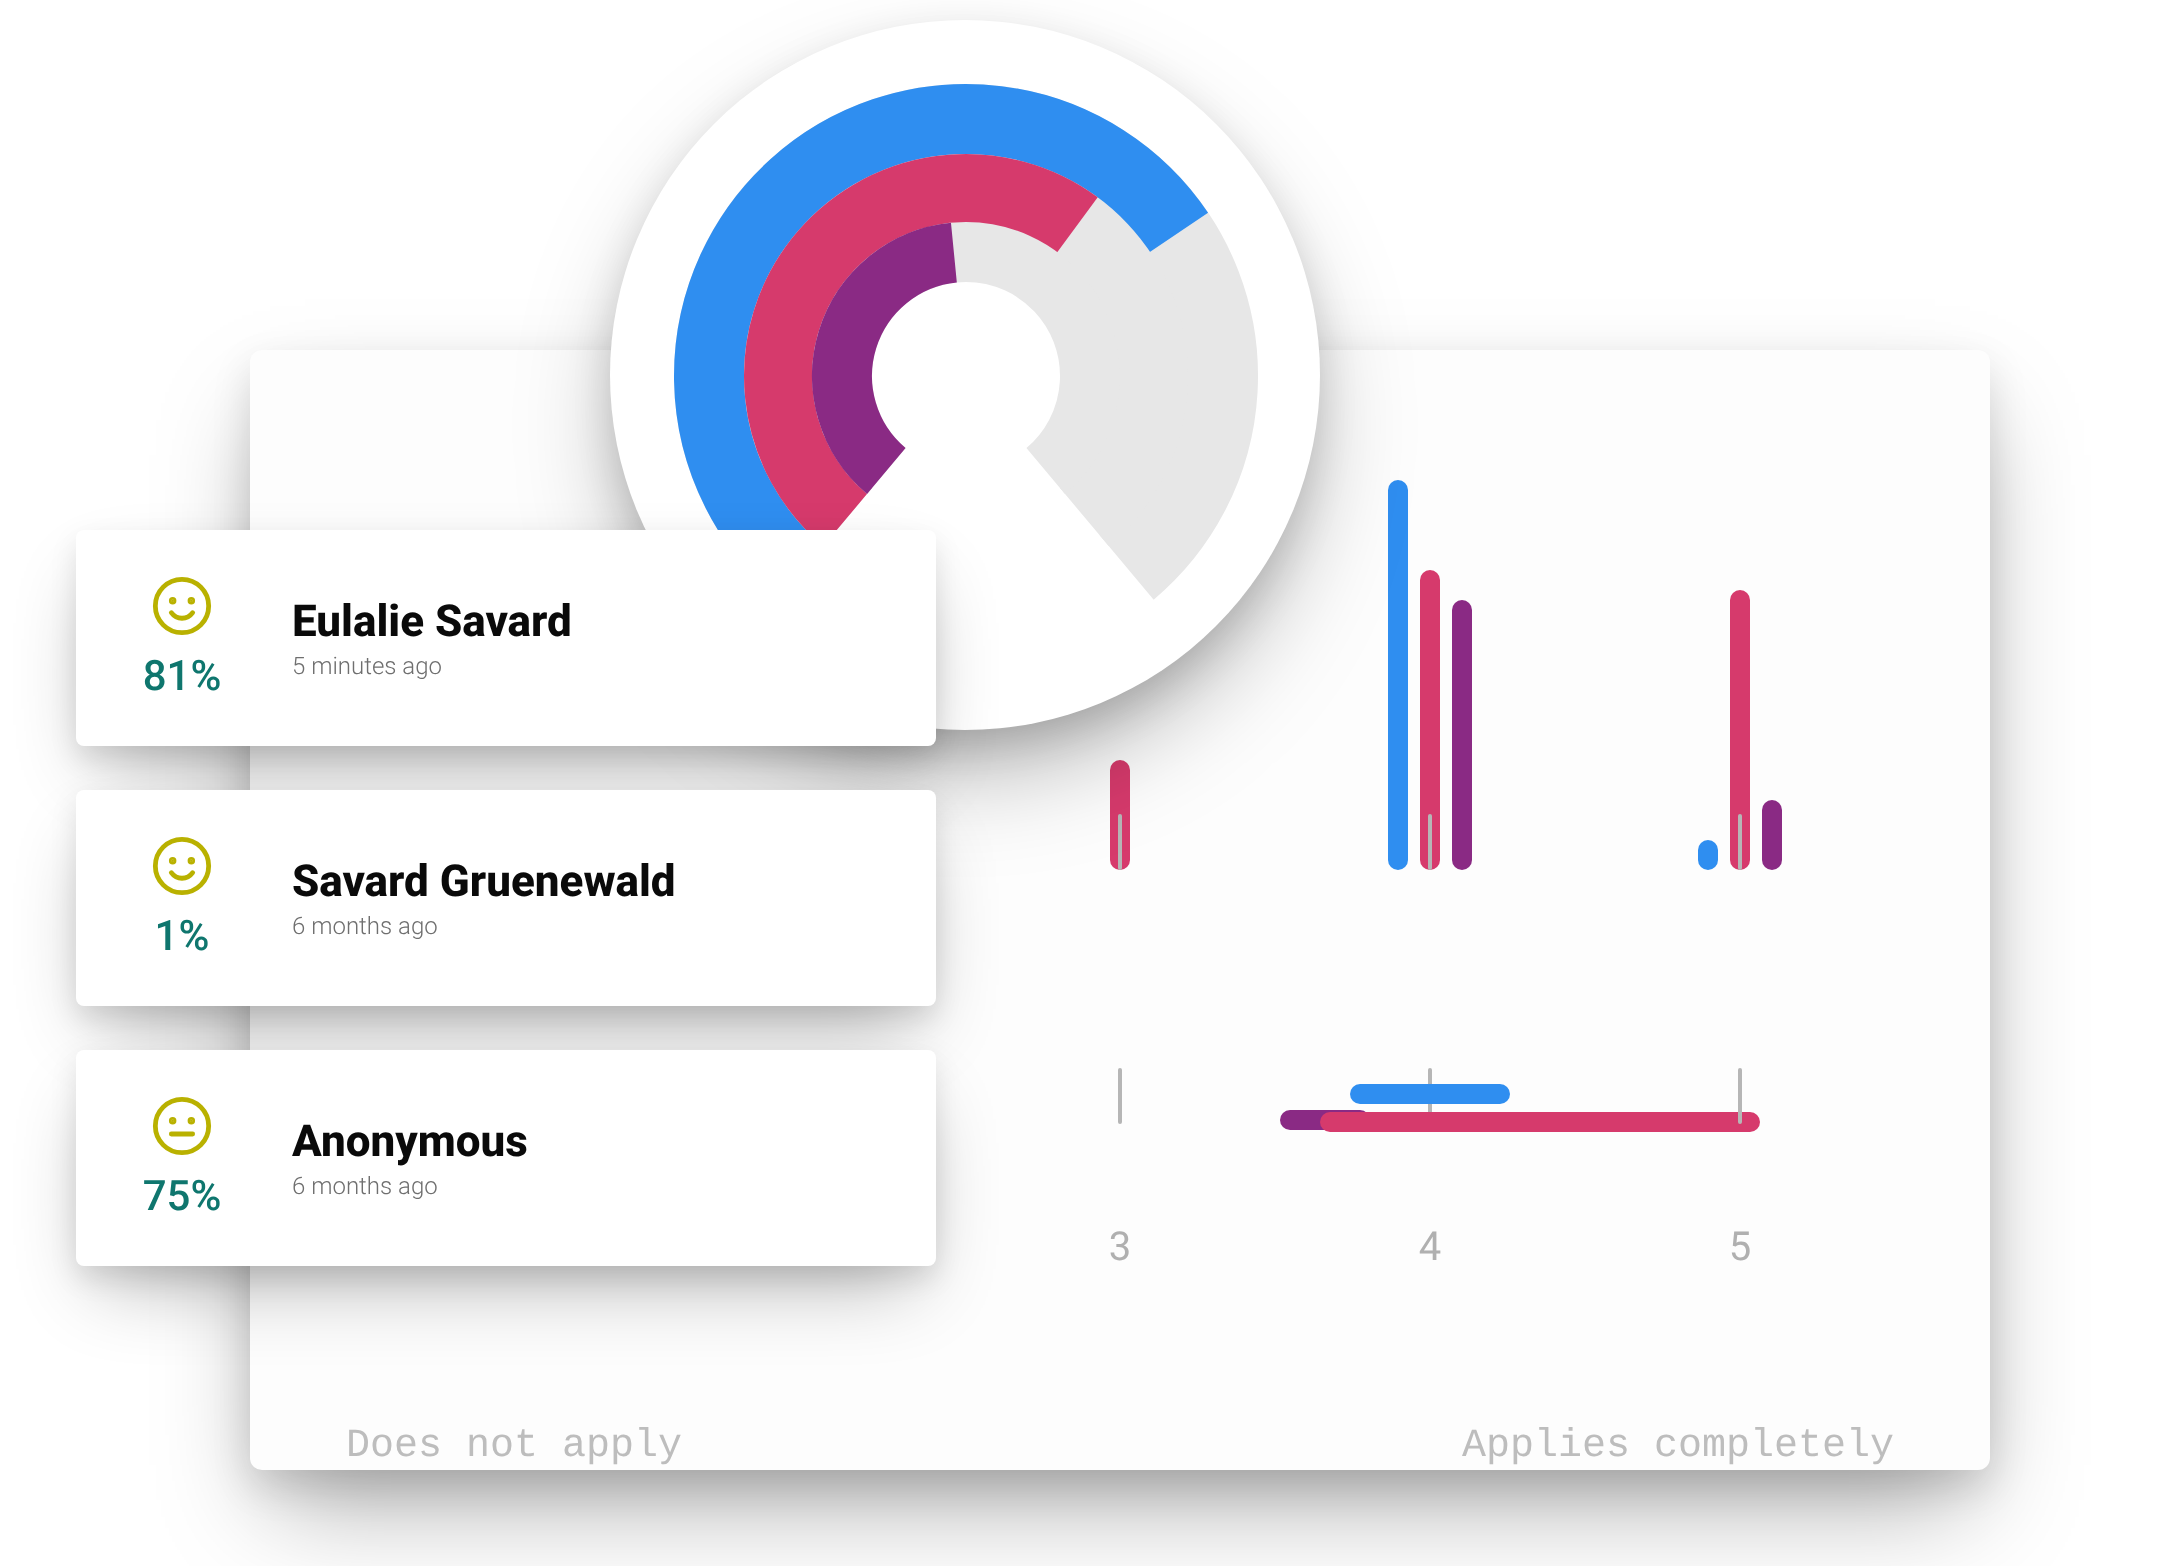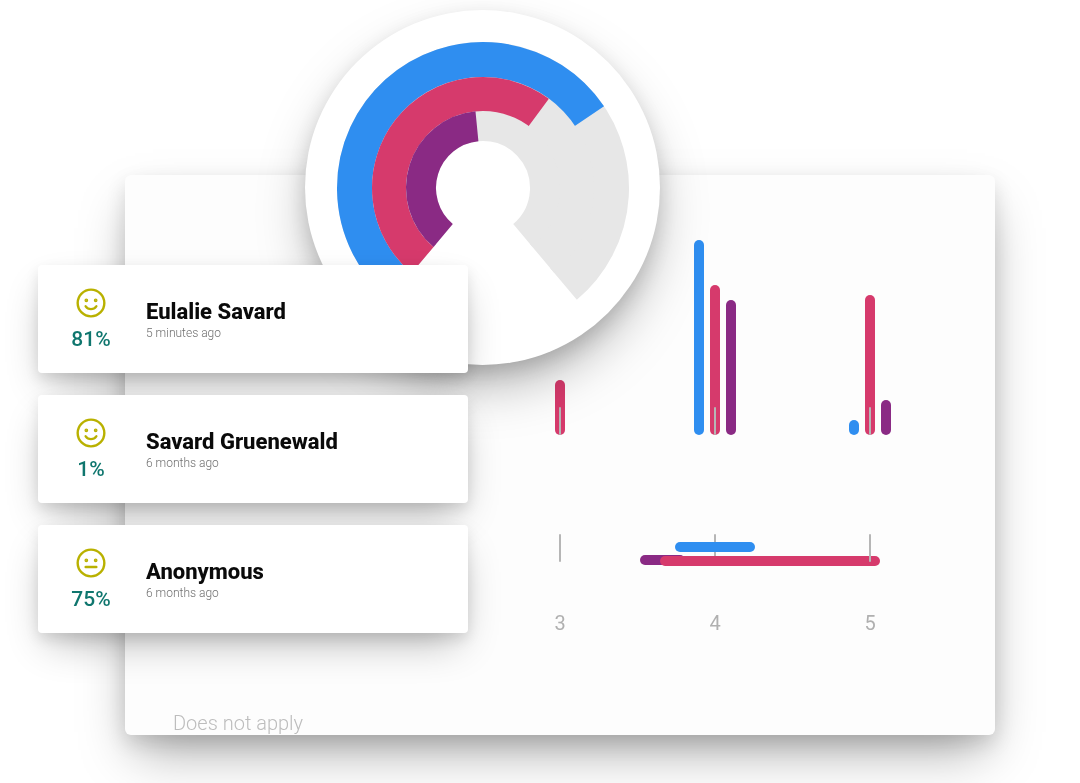--- a/index.html
+++ b/index.html
@@ -85,20 +85,21 @@
     font-size: 20px;
     color: #b0b0b0;
     font-weight: 400;
   }
   .axis-text {
     position: absolute;
     bottom: 0;
     font-size: 20px;
     color: #bdbdbd;
     font-weight: 300;
+    font-family: Liberation Mono, monospace;
   }
   .axis-text.left  { left: 48px; }
   .axis-text.right { right: 48px; }
 
   
   .c1 { left:   0px; }
   .c2 { left: 155px; }
   .c3 { left: 310px; }
   .c4 { left: 465px; }
   .c5 { left: 620px; }
@@ -218,20 +219,21 @@
           <div class="bar" style="height:35px;background:#8a2a84"></div>
         </div>
         <div class="baseline top"></div>
         <div class="baseline bot"></div>
         <div class="xlabel">5</div>
       </div>
 
     </div>
 
     <span class="axis-text left">Does not apply</span>
+    <span class="axis-text right">Applies completely</span>
   </div>
 
   <div class="gauge-wrap">
     <svg id="gauge-svg" width="310" height="310" viewBox="-155 -155 310 310">
         <path d="M -80.34845121081743 95.75555538987224 A 125 125 0 1 1 80.34845121081742 95.75555538987226" stroke="#e7e7e7" stroke-width="42" fill="none" stroke-linecap="butt"></path>
         <path d="M -80.34845121081743 95.75555538987224 A 125 125 0 1 1 103.6296965693802 -69.89911293384337" stroke="#2f8ef0" stroke-width="42" fill="none" stroke-linecap="butt"></path>
         <path d="M -59.13646009116163 70.47608876694596 A 92 92 0 1 1 59.136460091161624 70.47608876694598" stroke="#e7e7e7" stroke-width="38" fill="none" stroke-linecap="butt"></path>
         <path d="M -59.13646009116163 70.47608876694596 A 92 92 0 0 1 54.59453756754054 -74.0502293567441" stroke="#d63a6c" stroke-width="38" fill="none" stroke-linecap="butt"></path>
         <path d="M -39.85283180056545 47.49475547337663 A 62 62 0 1 1 39.85283180056544 47.494755473376635" stroke="#e7e7e7" stroke-width="30" fill="none" stroke-linecap="butt"></path>
         <path d="M -39.85283180056545 47.49475547337663 A 62 62 0 0 1 -6.050139785067258 -61.70409879887353" stroke="#8a2a84" stroke-width="30" fill="none" stroke-linecap="butt"></path>

